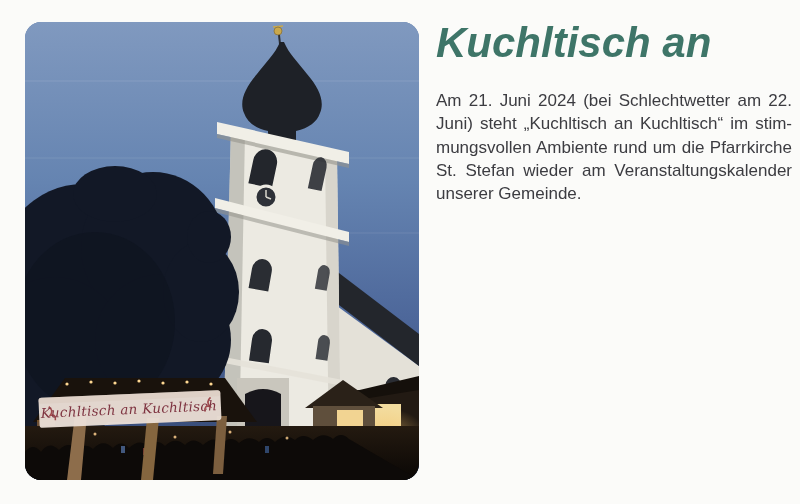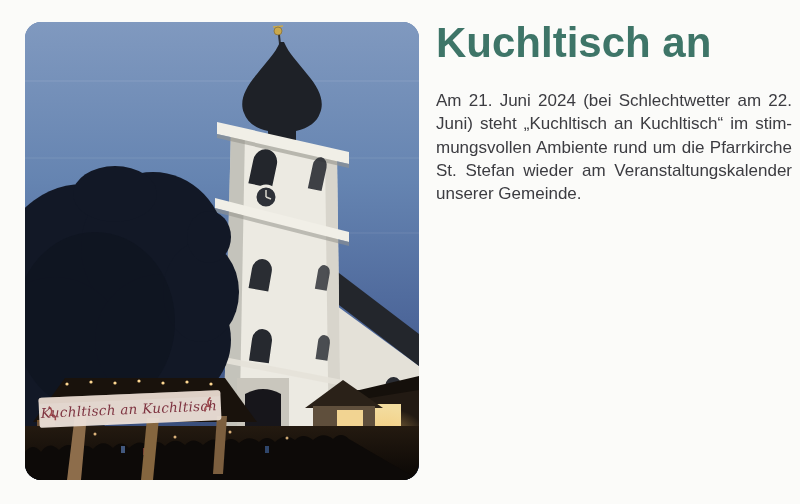--- a/index.html
+++ b/index.html
@@ -17,21 +17,21 @@
   }
   .photo svg{display:block;width:100%;height:100%;}
   .content{
     position:absolute;left:436px;top:17px;width:356px;
   }
   h1.headline{
     margin:0 0 20px 0;
     font-size:42px;line-height:52px;font-weight:bold;
     color:#3e7568;letter-spacing:0;
   }
-  h1.headline span{display:block;}
+  h1.headline span{display:block;font-style:italic;}
   .content p{
     margin:0 0 11px 0;
     font-size:17px;line-height:23.3px;
     color:#3c3c41;
     text-align:justify;
     hyphens:manual;-webkit-hyphens:manual;
     overflow-wrap:break-word;
   }
 </style>
 </head>

